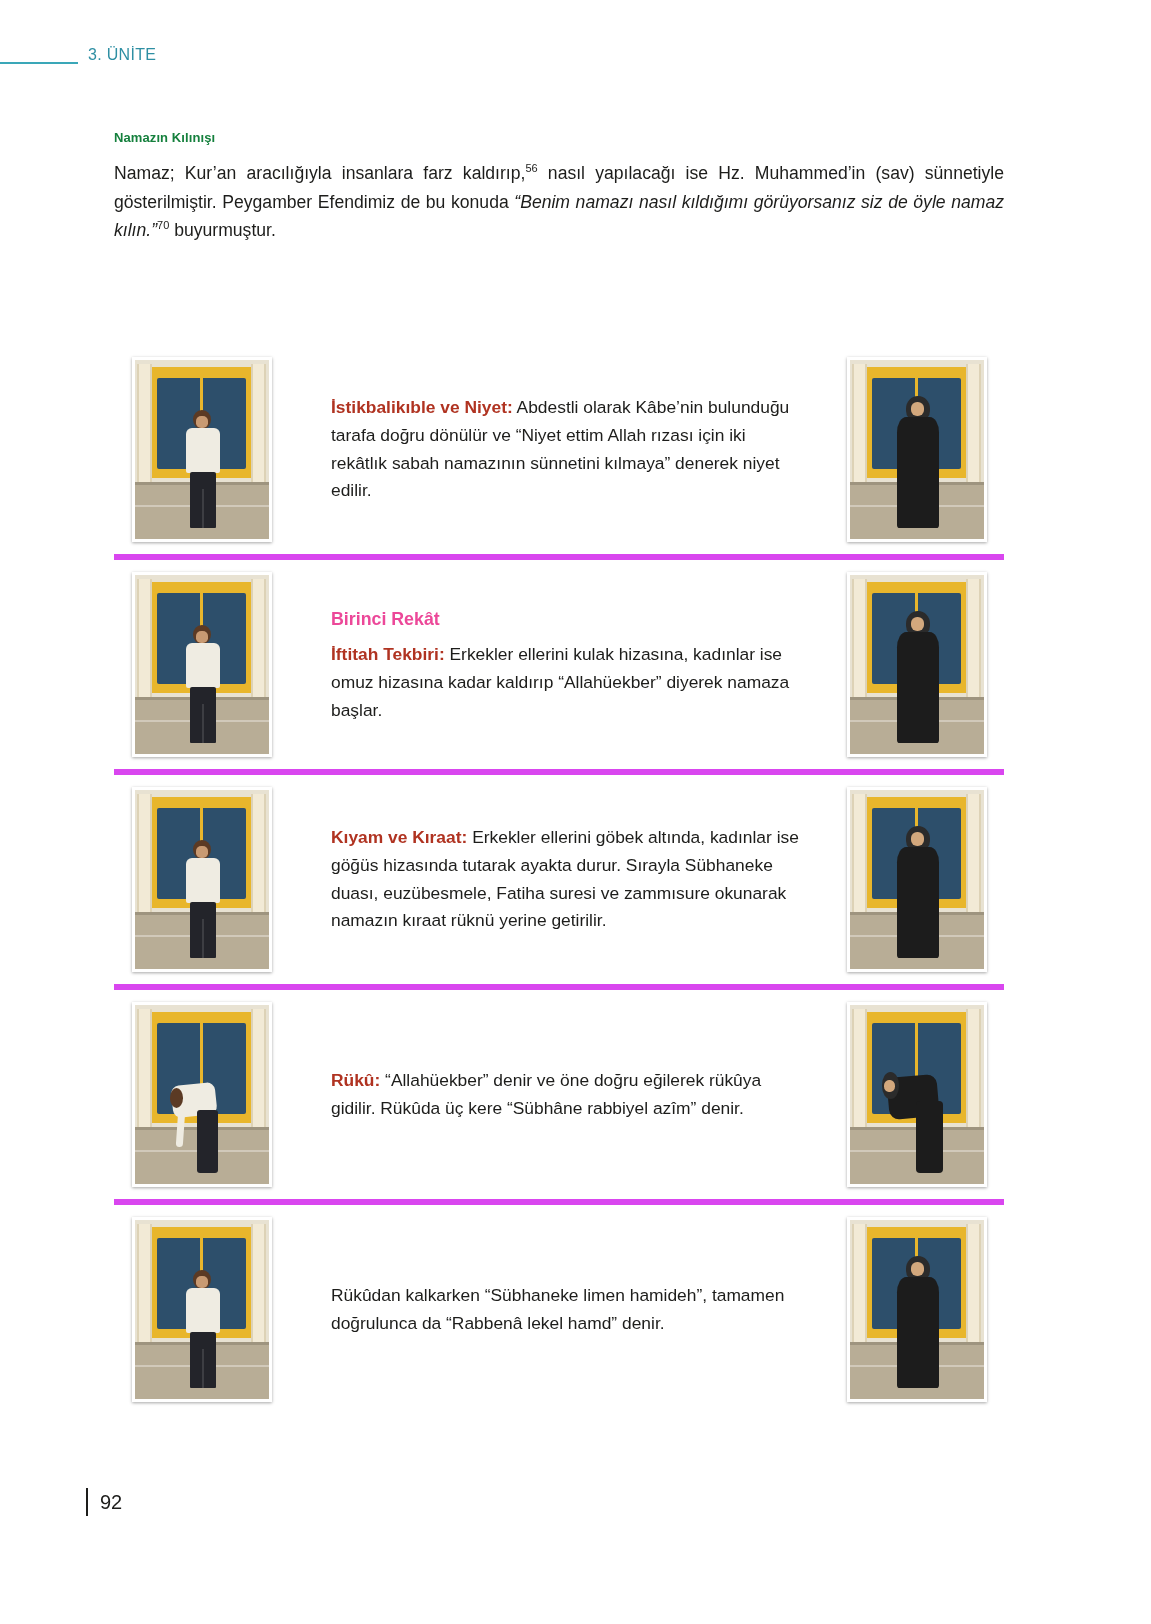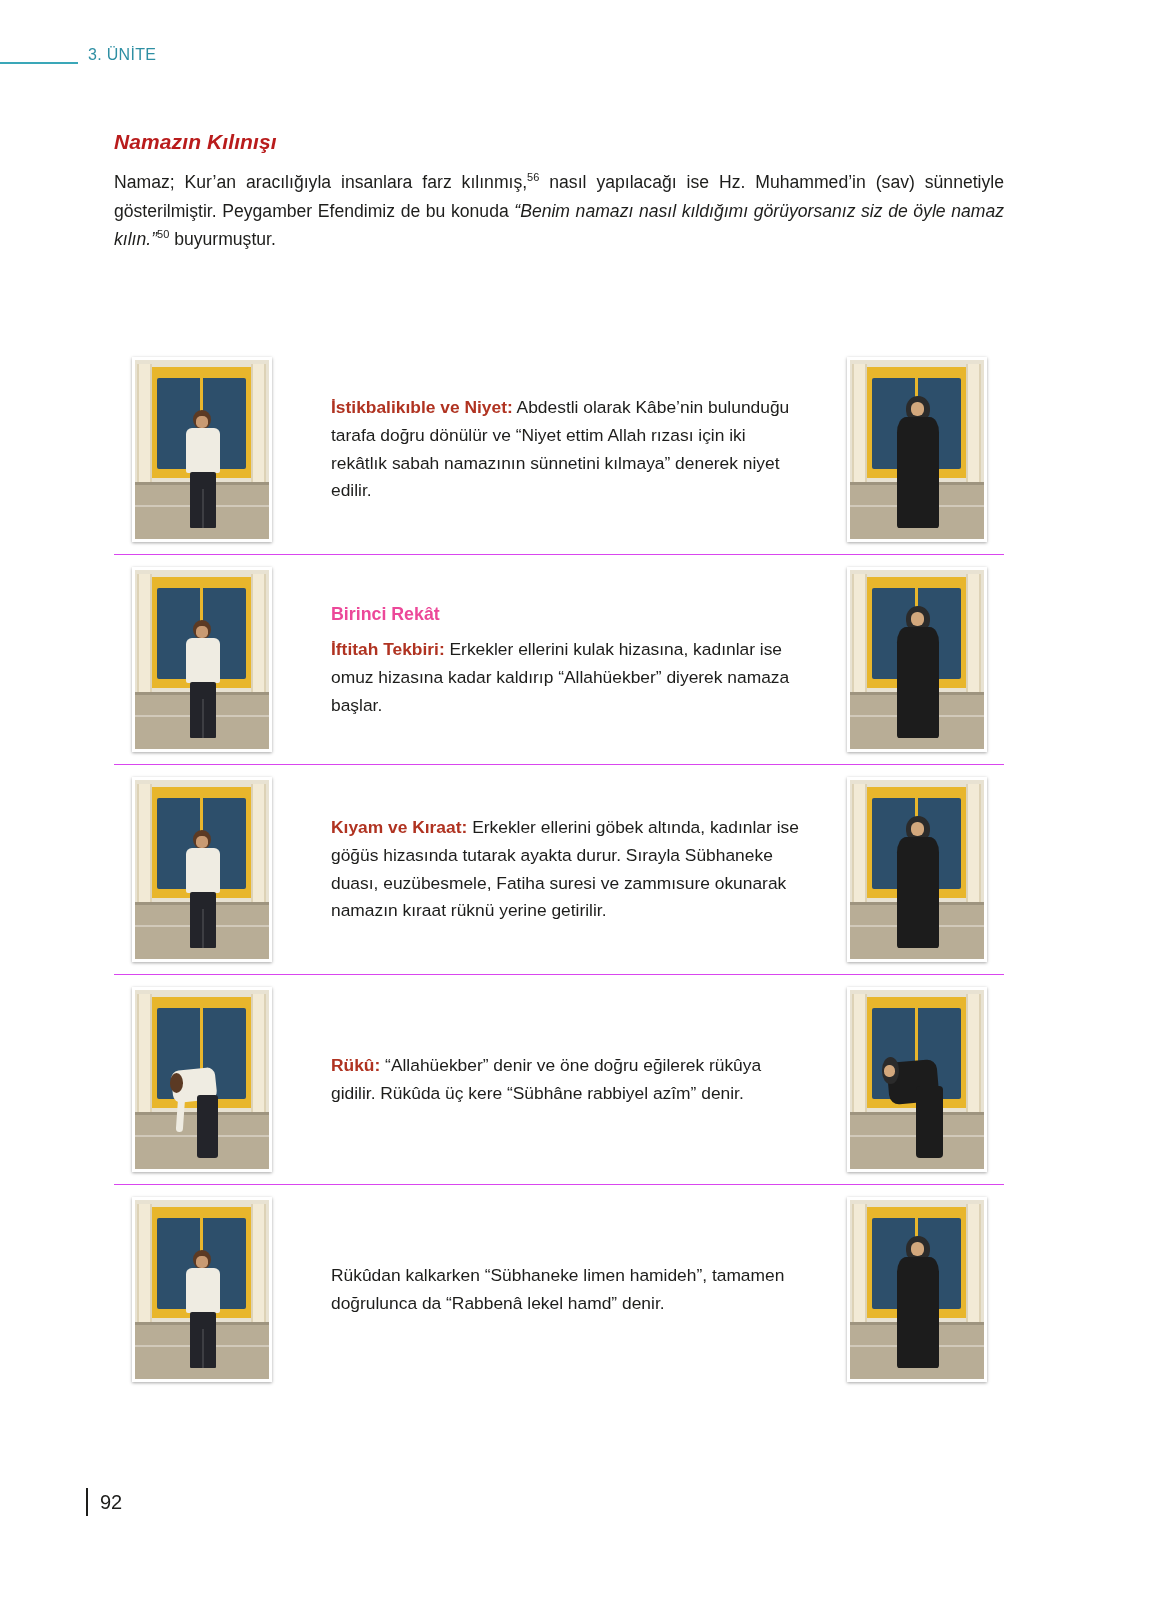--- a/index.html
+++ b/index.html
@@ -45,26 +45,25 @@
 
   
   .content {
     position: absolute;
     left: 114px;
     top: 130px;
     width: 890px;
   }
 
   .section-title {
-    font-size: 21px;
-    color: #b91c1c;
+    font-size: 13px;
+    color: #15803d;
     font-weight: 700;
     margin: 0 0 14px 0;
     letter-spacing: 0.1px;
-    font-style: italic;
   }
 
   .body-par {
     font-size: 17.6px;
     line-height: 1.62;
     margin: 0 0 14px 0;
     text-align: justify;
     color: #1d1d1b;
   }
   .body-par:last-of-type { margin-bottom: 0; }
@@ -79,21 +78,21 @@
   .steps {
     position: absolute;
     left: 114px;
     top: 345px;
     width: 890px;
   }
   .step-row {
     position: relative;
     display: flex;
     align-items: center;
-    border-bottom: 1px solid #d946ef;
+    border-bottom: 6px solid #d946ef;
     padding: 12px 0 12px 0;
     min-height: 200px;
   }
   .step-row:last-child { border-bottom: none; }
 
   .photo-cell {
     flex: 0 0 175px;
     display: flex;
     justify-content: center;
     align-items: center;
@@ -298,21 +297,21 @@
 
 <div class="page-header">
   <div class="header-rule"></div>
   <div class="unit-label">3. ÜNİTE</div>
 </div>
 
 <div class="content">
   <h2 class="section-title">Namazın Kılınışı</h2>
 
   <p class="body-par">
-    <span>Namaz; Kur’an aracılığıyla insanlara farz kılınmış,</span><sup>56</sup><span> nasıl yapılacağı ise Hz. Muhammed’in (sav) sünnetiyle gösterilmiştir. Peygamber Efendimiz de bu konuda </span><i>“Benim namazı nasıl kıldığımı görüyorsanız siz de öyle namaz kılın.”</i><sup>50</sup><span> buyurmuştur.</span>
+    <span>Namaz; Kur’an aracılığıyla insanlara farz kaldırıp,</span><sup>56</sup><span> nasıl yapılacağı ise Hz. Muhammed’in (sav) sünnetiyle gösterilmiştir. Peygamber Efendimiz de bu konuda </span><i>“Benim namazı nasıl kıldığımı görüyorsanız siz de öyle namaz kılın.”</i><sup>70</sup><span> buyurmuştur.</span>
   </p>
 
 </div>
 
 <div class="steps">
 
   <div class="step-row">
     <div class="photo-cell">
       <div class="photo">
         <div class="ph-wall"></div>

